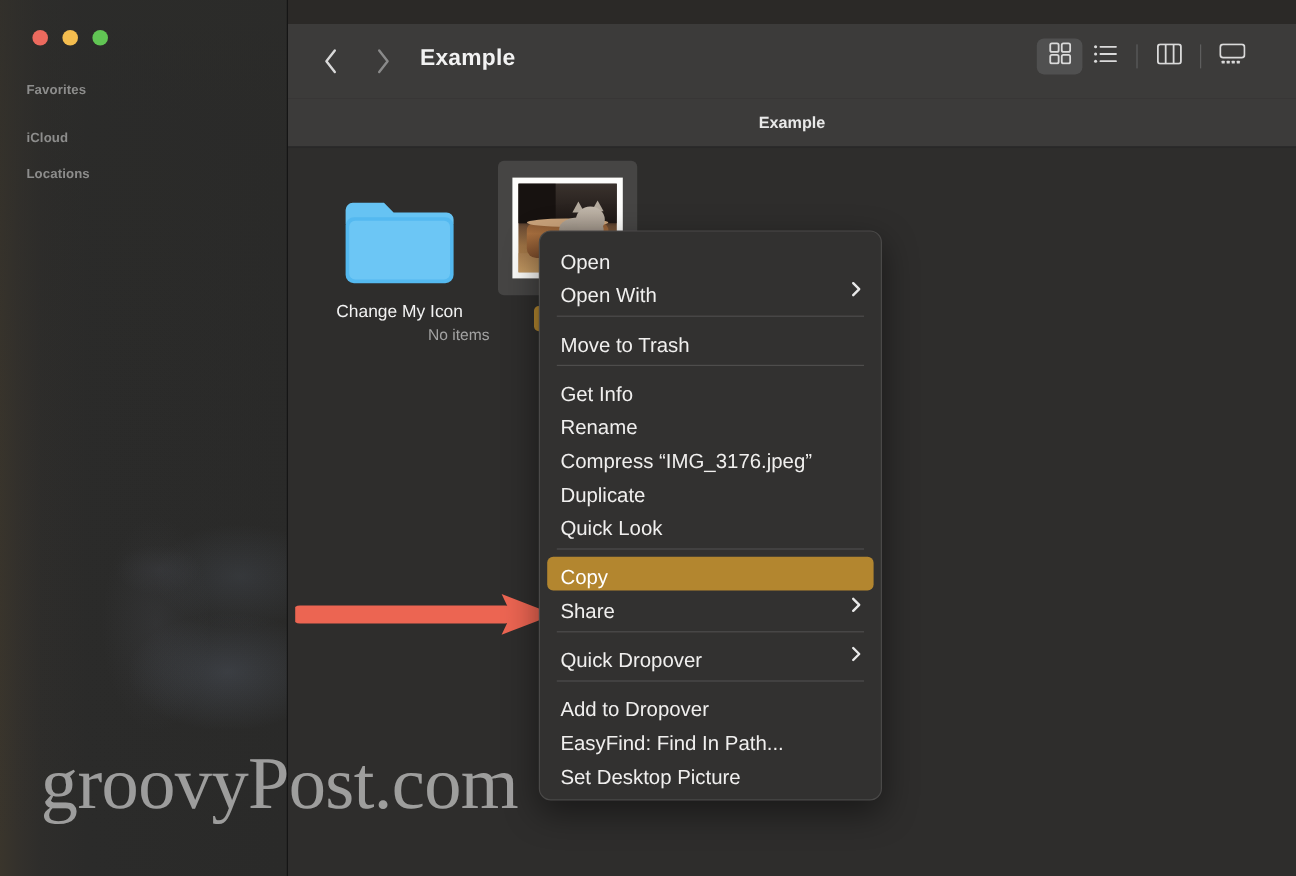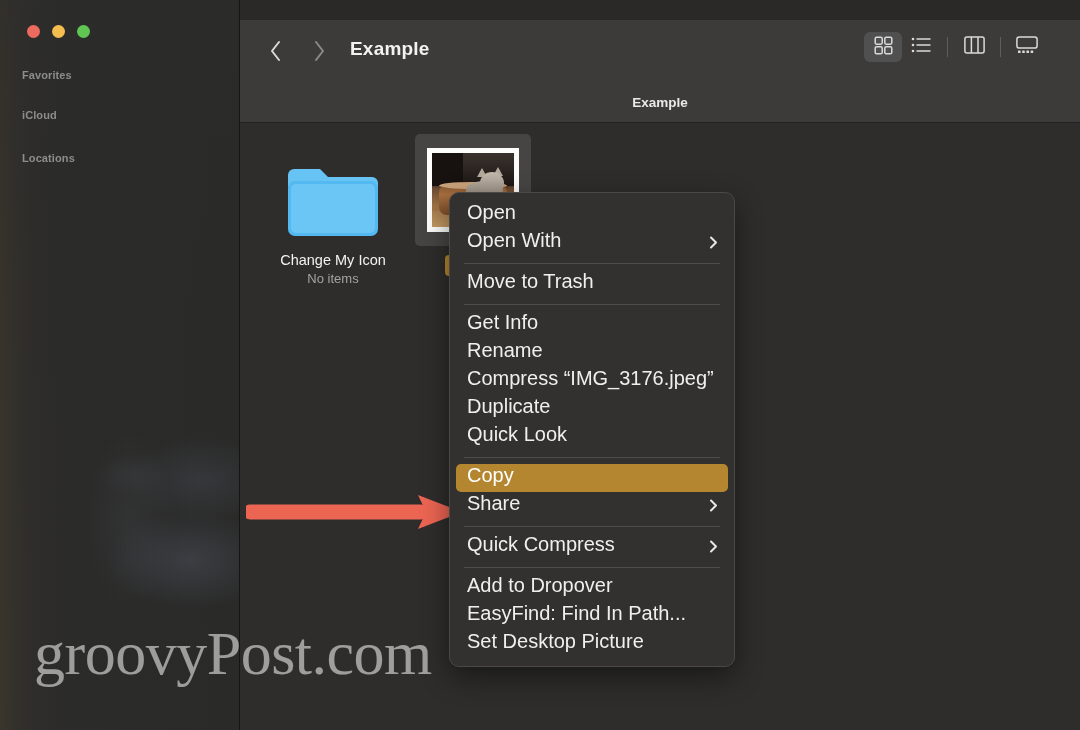--- a/index.html
+++ b/index.html
@@ -48,21 +48,21 @@
   .side-section {
     position: absolute; left: 22px;
     color: #8d8d8c;
     font-size: 11px;
     font-weight: 600;
     letter-spacing: 0.1px;
     white-space: nowrap;
   }
   .side-section.s0 { top: 69px; }
   .side-section.s1 { top: 109px; }
-  .side-section.s2 { top: 152px; }
+  .side-section.s2 { top: 139px; }
 
   .sidebar-divider {
     position: absolute; left: 239px; top: 0; width: 1px; height: 730px;
     background: #151515;
   }
 
   
   .main {
     position: absolute; left: 240px; top: 0; width: 840px; height: 730px;
     background: #2e2d2c;
@@ -207,20 +207,21 @@
   }
   .item-label .chip {
     display: inline-block;
     padding: 1px 6px 2px 6px;
     border-radius: 4px;
   }
   .item-sub {
     margin-top: 2px;
     font-size: 13px;
     color: #a3a3a3;
+    text-align: right;
   }
   .item-sub.badge { color: #b9b9b9; font-size: 12.5px; }
 
   
   .arrow {
     position: absolute; left: 246px; top: 492px;
     width: 222px; height: 40px;
     pointer-events: none;
   }
 
@@ -232,24 +233,24 @@
     background: #323130;
     border: 1px solid #4a4948;
     border-radius: 10px;
     padding: 8px 0 8px 0;
     box-shadow: 0 10px 28px rgba(0,0,0,0.45);
     overflow: hidden;
   }
   .mi {
     position: relative;
     height: 28px;
-    display: flex; align-items: flex-start;
+    display: flex; align-items: flex-end;
     padding: 0 16px 0 17px;
     color: #f0efee;
-    font-size: 20px;
+    font-size: 17px;
     white-space: nowrap;
   }
   .mi.hl {
     background: #b3862f;
     color: #ffffff;
     margin: 0 6px;
     border-radius: 5px;
     padding-left: 11px;
     padding-right: 0;
   }
@@ -457,21 +458,21 @@
       <span class="arrow-right">
         <svg width="9" height="14" viewBox="0 0 9 14" fill="none">
           <path d="M2 2 L7 7 L2 12" stroke="#e8e8e8" stroke-width="2" stroke-linecap="round" stroke-linejoin="round"></path>
         </svg>
       </span>
     </div>
 
     <div class="mi-sep"></div>
 
     <div class="mi">
-      <span>Quick Compress</span>
+      <span>Quick Dropover</span>
       <span class="arrow-right">
         <svg width="9" height="14" viewBox="0 0 9 14" fill="none">
           <path d="M2 2 L7 7 L2 12" stroke="#e8e8e8" stroke-width="2" stroke-linecap="round" stroke-linejoin="round"></path>
         </svg>
       </span>
     </div>
 
     <div class="mi-sep"></div>
 
     <div class="mi">

